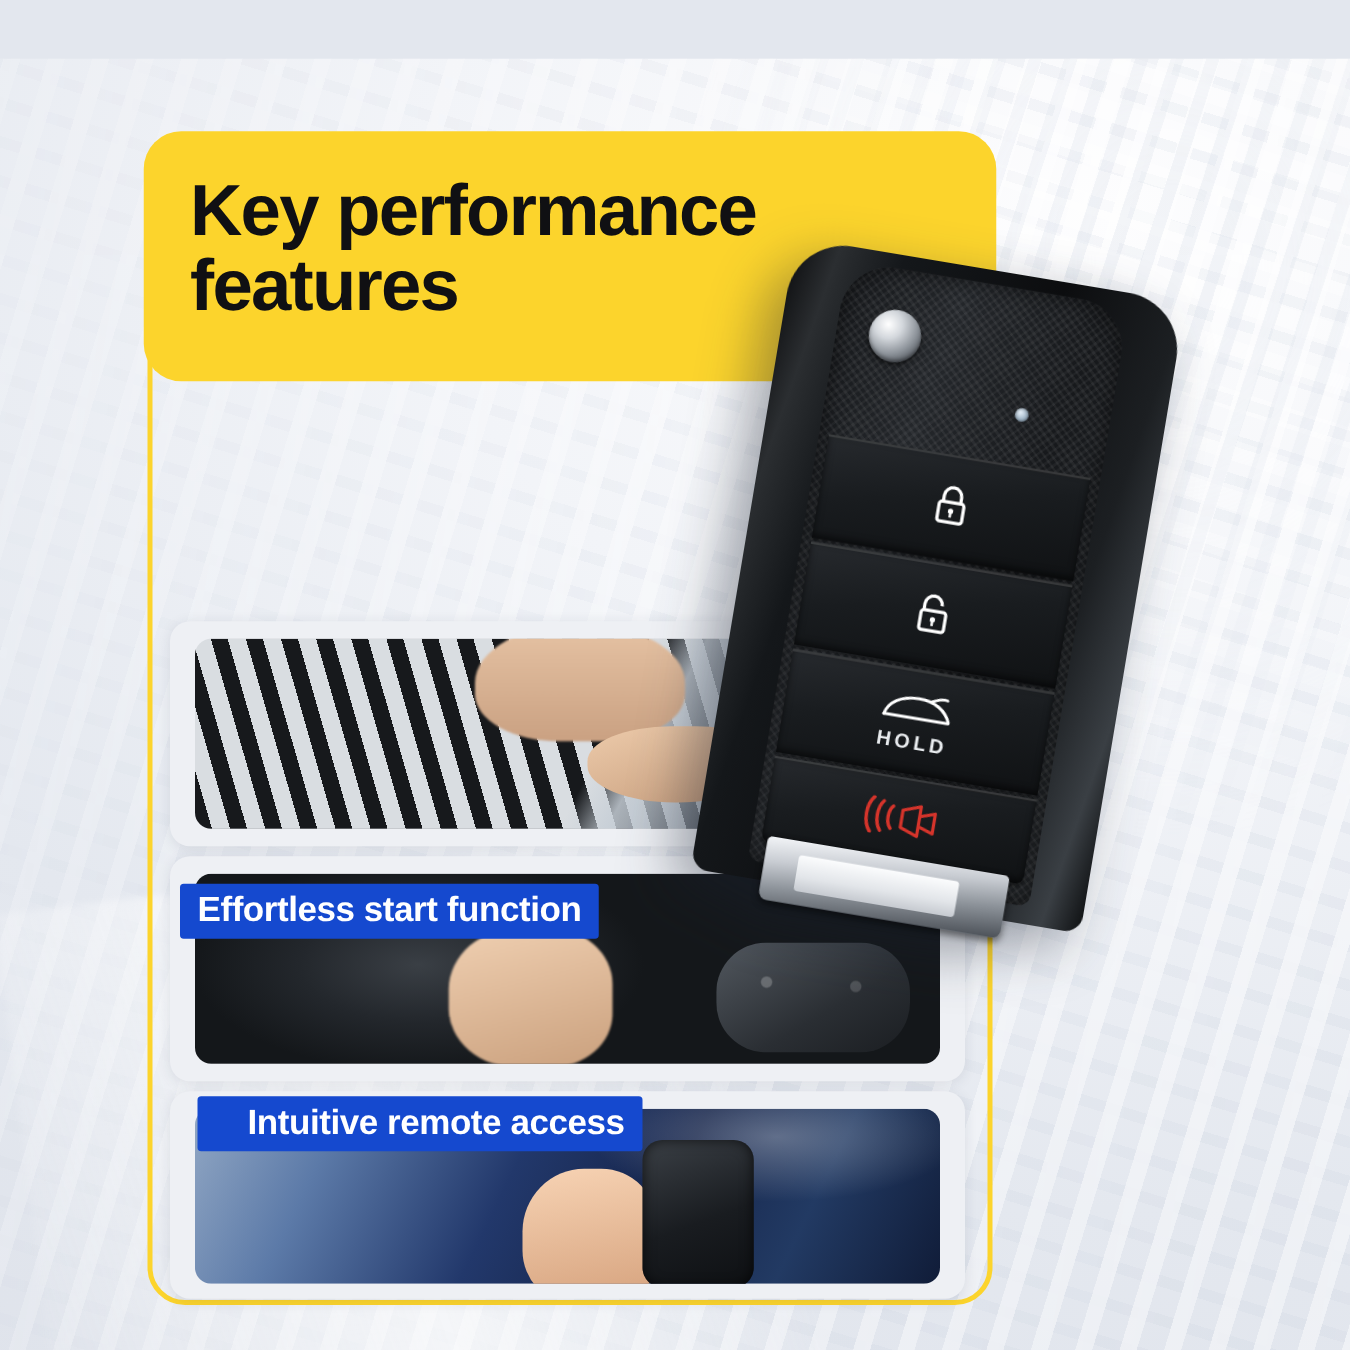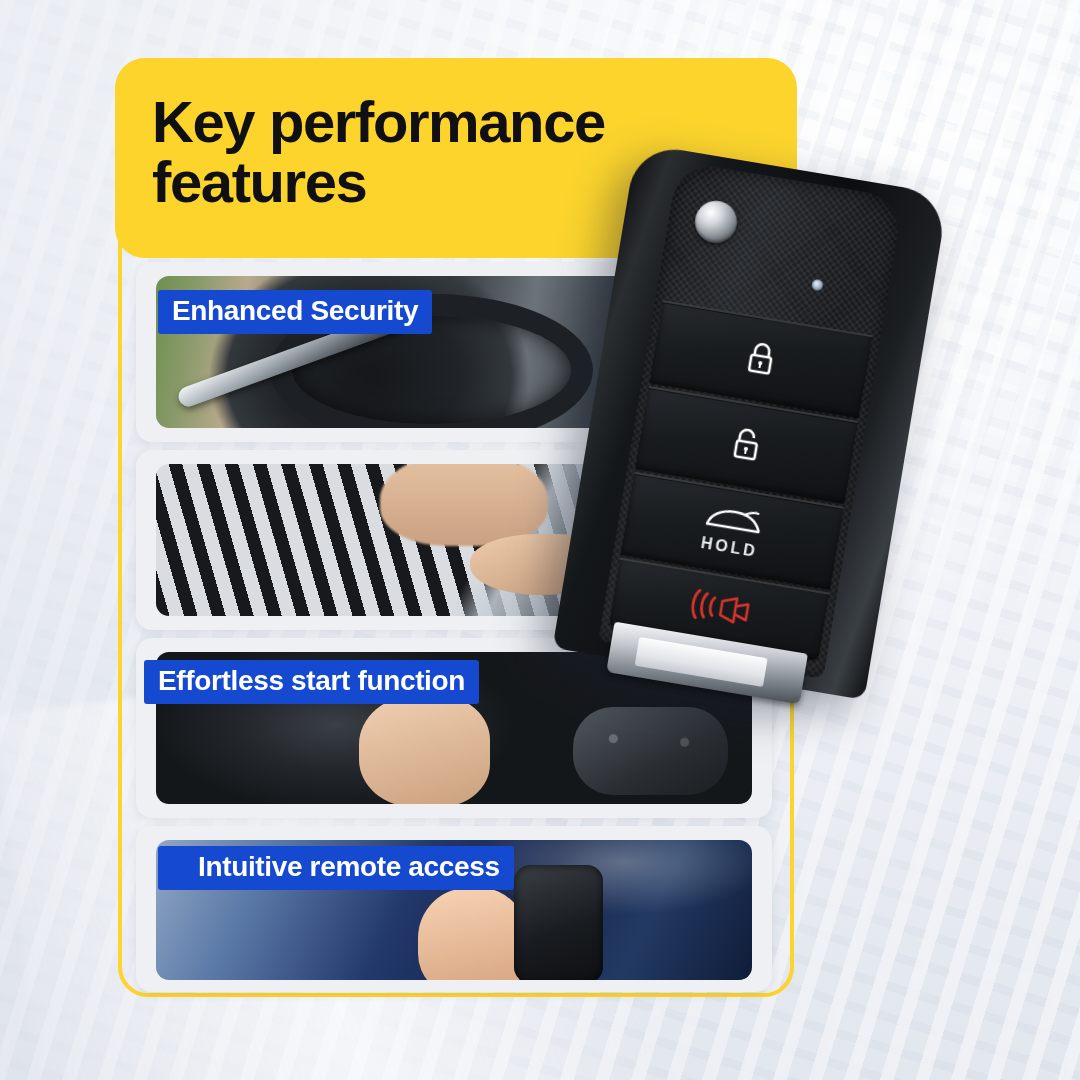--- a/index.html
+++ b/index.html
@@ -7,20 +7,21 @@
     width:1080px;height:1080px;overflow:hidden;
     font-family:"Liberation Sans","DejaVu Sans",sans-serif;
     background:#e3e7ee;
     position:relative;
   }
 
   
   #stage{position:absolute;inset:0;overflow:hidden;
     background:
       radial-gradient(150% 110% at 82% 12%, #fdfdfe 0%, #f2f4f8 34%, #e4e8ef 70%, #dfe3eb 100%);
+    margin-top: 47px;
   }
   .tread{position:absolute;inset:-10%;opacity:.55;
     background-image:
       repeating-linear-gradient(107deg, rgba(255,255,255,.85) 0 13px, rgba(255,255,255,0) 13px 34px),
       repeating-linear-gradient(17deg, rgba(196,205,219,.30) 0 9px, rgba(255,255,255,0) 9px 30px);
     mask-image:linear-gradient(100deg, rgba(0,0,0,.18) 0%, rgba(0,0,0,.75) 55%, rgba(0,0,0,.95) 100%);
     -webkit-mask-image:linear-gradient(100deg, rgba(0,0,0,.18) 0%, rgba(0,0,0,.75) 55%, rgba(0,0,0,.95) 100%);
   }
   .tread2{position:absolute;right:-4%;top:-6%;width:58%;height:72%;opacity:.5;
     background-image:
@@ -149,37 +150,33 @@
 
   <div class="tread"></div>
   <div class="tread2"></div>
   <div class="sheen"></div>
 
   <div id="frame"></div>
 
   <div id="banner"></div>
   <div id="title">Key performance features</div>
 
-  <div class="card" id="card1">
-    <div class="photo p1"></div>
-    <div class="badge" style="left:22px;top:28px;">Enhanced Security</div>
-  </div>
 
   <div class="card" id="card2">
     <div class="photo p2"></div>
   </div>
 
   <div class="card" id="card3">
     <div class="photo p3"></div>
     <div class="badge" style="left:8px;top:22px;">Effortless start function</div>
   </div>
 
   <div class="card" id="card4">
     <div class="photo p4"></div>
-    <div class="badge" style="left:22px;top:20px;padding-left:40px;">Intuitive remote access</div>
+    <div class="badge" style="left:22px;top:4px;padding-left:40px;">Intuitive remote access</div>
   </div>
 
   <div id="fob">
     <div class="fob-body"></div>
     <div class="fob-face"></div>
     <div class="release"></div>
     <div class="led"></div>
 
     <div class="btn" id="btn-lock">
       <span>

